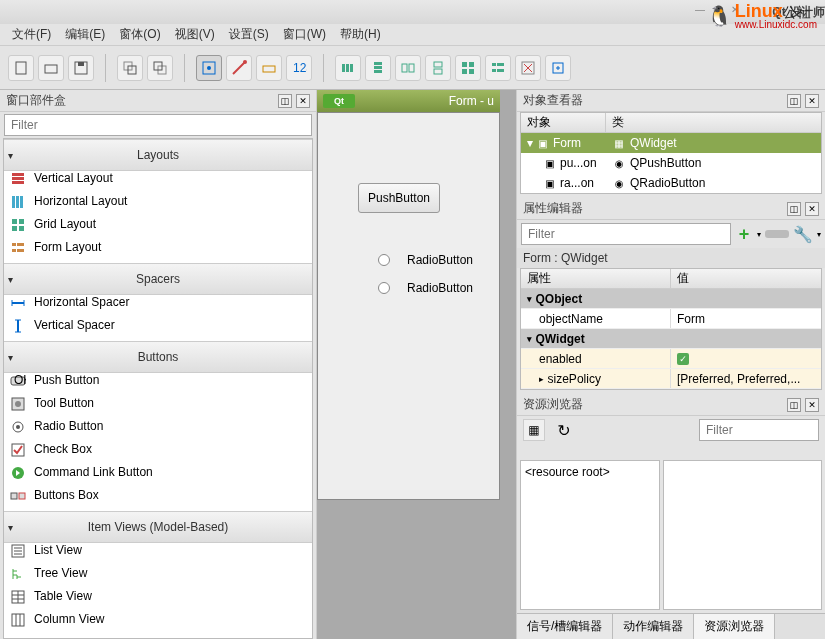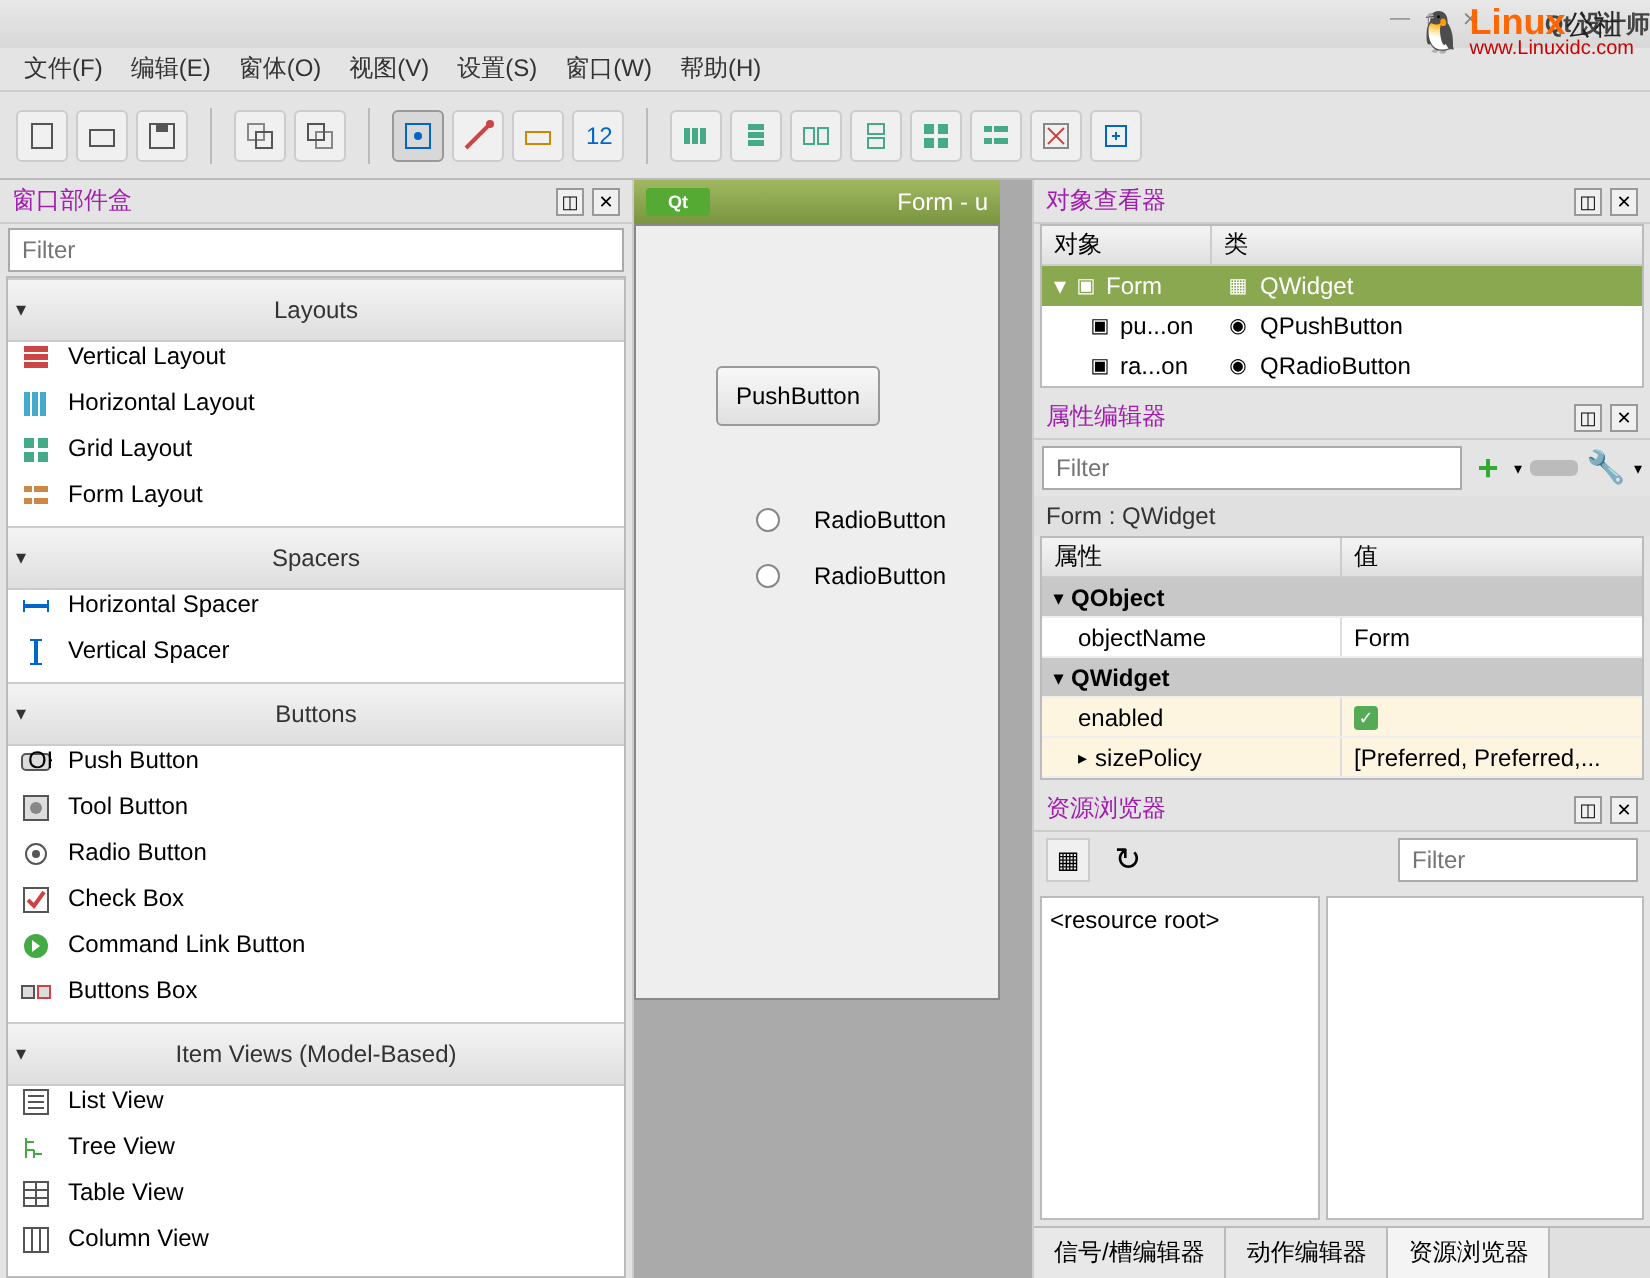--- a/index.html
+++ b/index.html
@@ -15,21 +15,21 @@
 .menubar { height: 22px; background: #e4e4e4; display: flex; gap: 14px; padding-left: 12px; align-items: center; border-bottom: 1px solid #ccc; }
 .menubar span { color: #333; }
 .toolbar { height: 44px; background: #e4e4e4; display: flex; align-items: center; padding: 0 8px; gap: 8px; border-bottom: 1px solid #bbb; }
 .tb-group { display: flex; gap: 4px; }
 .tb-sep { width: 1px; height: 28px; background: #bbb; margin: 0 3px; }
 .tb-btn { width: 26px; height: 26px; border: 1px solid #ccc; border-radius: 3px; background: #f0f0f0; display: flex; align-items: center; justify-content: center; font-size: 14px; }
 .tb-btn.active { background: #d8d8d8; border-color: #999; }
 .main { display: flex; height: 549px; }
 .left-panel { width: 317px; background: #e4e4e4; border-right: 1px solid #ccc; display: flex; flex-direction: column; }
 .panel-header { height: 22px; display: flex; align-items: center; justify-content: space-between; padding: 0 6px; border-bottom: 1px solid #ccc; }
-.panel-header-title { color: #a21caf; }
+.panel-header-title { color: #404040; }
 .panel-icons { display: flex; gap: 4px; }
 .panel-icon { width: 14px; height: 14px; border: 1px solid #999; font-size: 9px; display: flex; align-items: center; justify-content: center; background: #f0f0f0; }
 .filter-input { margin: 2px 4px; height: 22px; border: 1px solid #aaa; padding: 0 6px; background: #fff; }
 .widget-list { flex: 1; overflow: hidden; background: #fff; border: 1px solid #bbb; margin: 0 3px; }
 .category-header { height: 32px; background: linear-gradient(#f4f4f4,#dedede); border-top: 1px solid #ccc; border-bottom: 1px solid #ccc; display: flex; align-items: center; justify-content: center; position: relative; font-weight: normal; color: #333; }
 .category-header::before { content: "▾"; position: absolute; left: 4px; font-size: 10px; }
 .widget-item { height: 23px; display: flex; align-items: flex-start; padding-left: 6px; gap: 8px; }
 .widget-icon { width: 16px; height: 16px; display: flex; align-items: center; justify-content: center; font-size: 12px; }
 .center-panel { flex: 1; background: #aaa; position: relative; }
 .form-window { position: absolute; left: 0px; top: 0px; width: 183px; }
@@ -60,21 +60,21 @@
 .prop-row.hl { background: #fff8d8; font-weight: bold; }
 .prop-row.alt { background: #fdf5e0; }
 .prop-cell1 { width: 150px; padding-left: 14px; border-right: 1px solid #ddd; display: flex; align-items: center; }
 .prop-cell2 { flex: 1; padding-left: 6px; display: flex; align-items: center; }
 .prop-row.section .prop-cell1, .prop-row.section .prop-cell2 { border: none; }
 .prop-arrow::before { content: "▸"; margin-right: 4px; font-size: 9px; }
 .prop-arrow.down::before { content: "▾"; }
 .checkbox-icon { width: 12px; height: 12px; background: #5a5; border-radius: 2px; display:flex; align-items:center; justify-content:center; color:#fff; font-size:9px;}
 .res-toolbar { height: 28px; display: flex; align-items: center; gap: 8px; padding: 0 6px; }
 .res-btn { width: 22px; height: 22px; border: 1px solid #ccc; background: #f0f0f0; display: flex; align-items: center; justify-content: center; }
-.res-content { flex: 1; display: flex; margin: 4px 3px 3px; gap: 3px; }
+.res-content { flex: 1; display: flex; margin: 16px 3px 3px; gap: 3px; }
 .res-left { width: 140px; background: #fff; border: 1px solid #bbb; padding: 4px; }
 .res-right { flex: 1; background: #fff; border: 1px solid #bbb; }
 .res-filter { width: 120px; height: 22px; border: 1px solid #aaa; padding: 0 6px; background: #fff; margin-left: auto; }
 .tabs { height: 26px; display: flex; background: #e0e0e0; border-top: 1px solid #bbb; }
 .tab { padding: 0 10px; display: flex; align-items: center; border-right: 1px solid #bbb; background: #e8e8e8; }
 .tab.active { background: #f4f4f4; }
 .win-btns { position: absolute; right: 80px; top: 4px; display: flex; gap: 4px;}
 .win-btn { width: 14px; height: 14px; font-size: 10px; color: #888; }
 svg { display: block; }
 </style>

